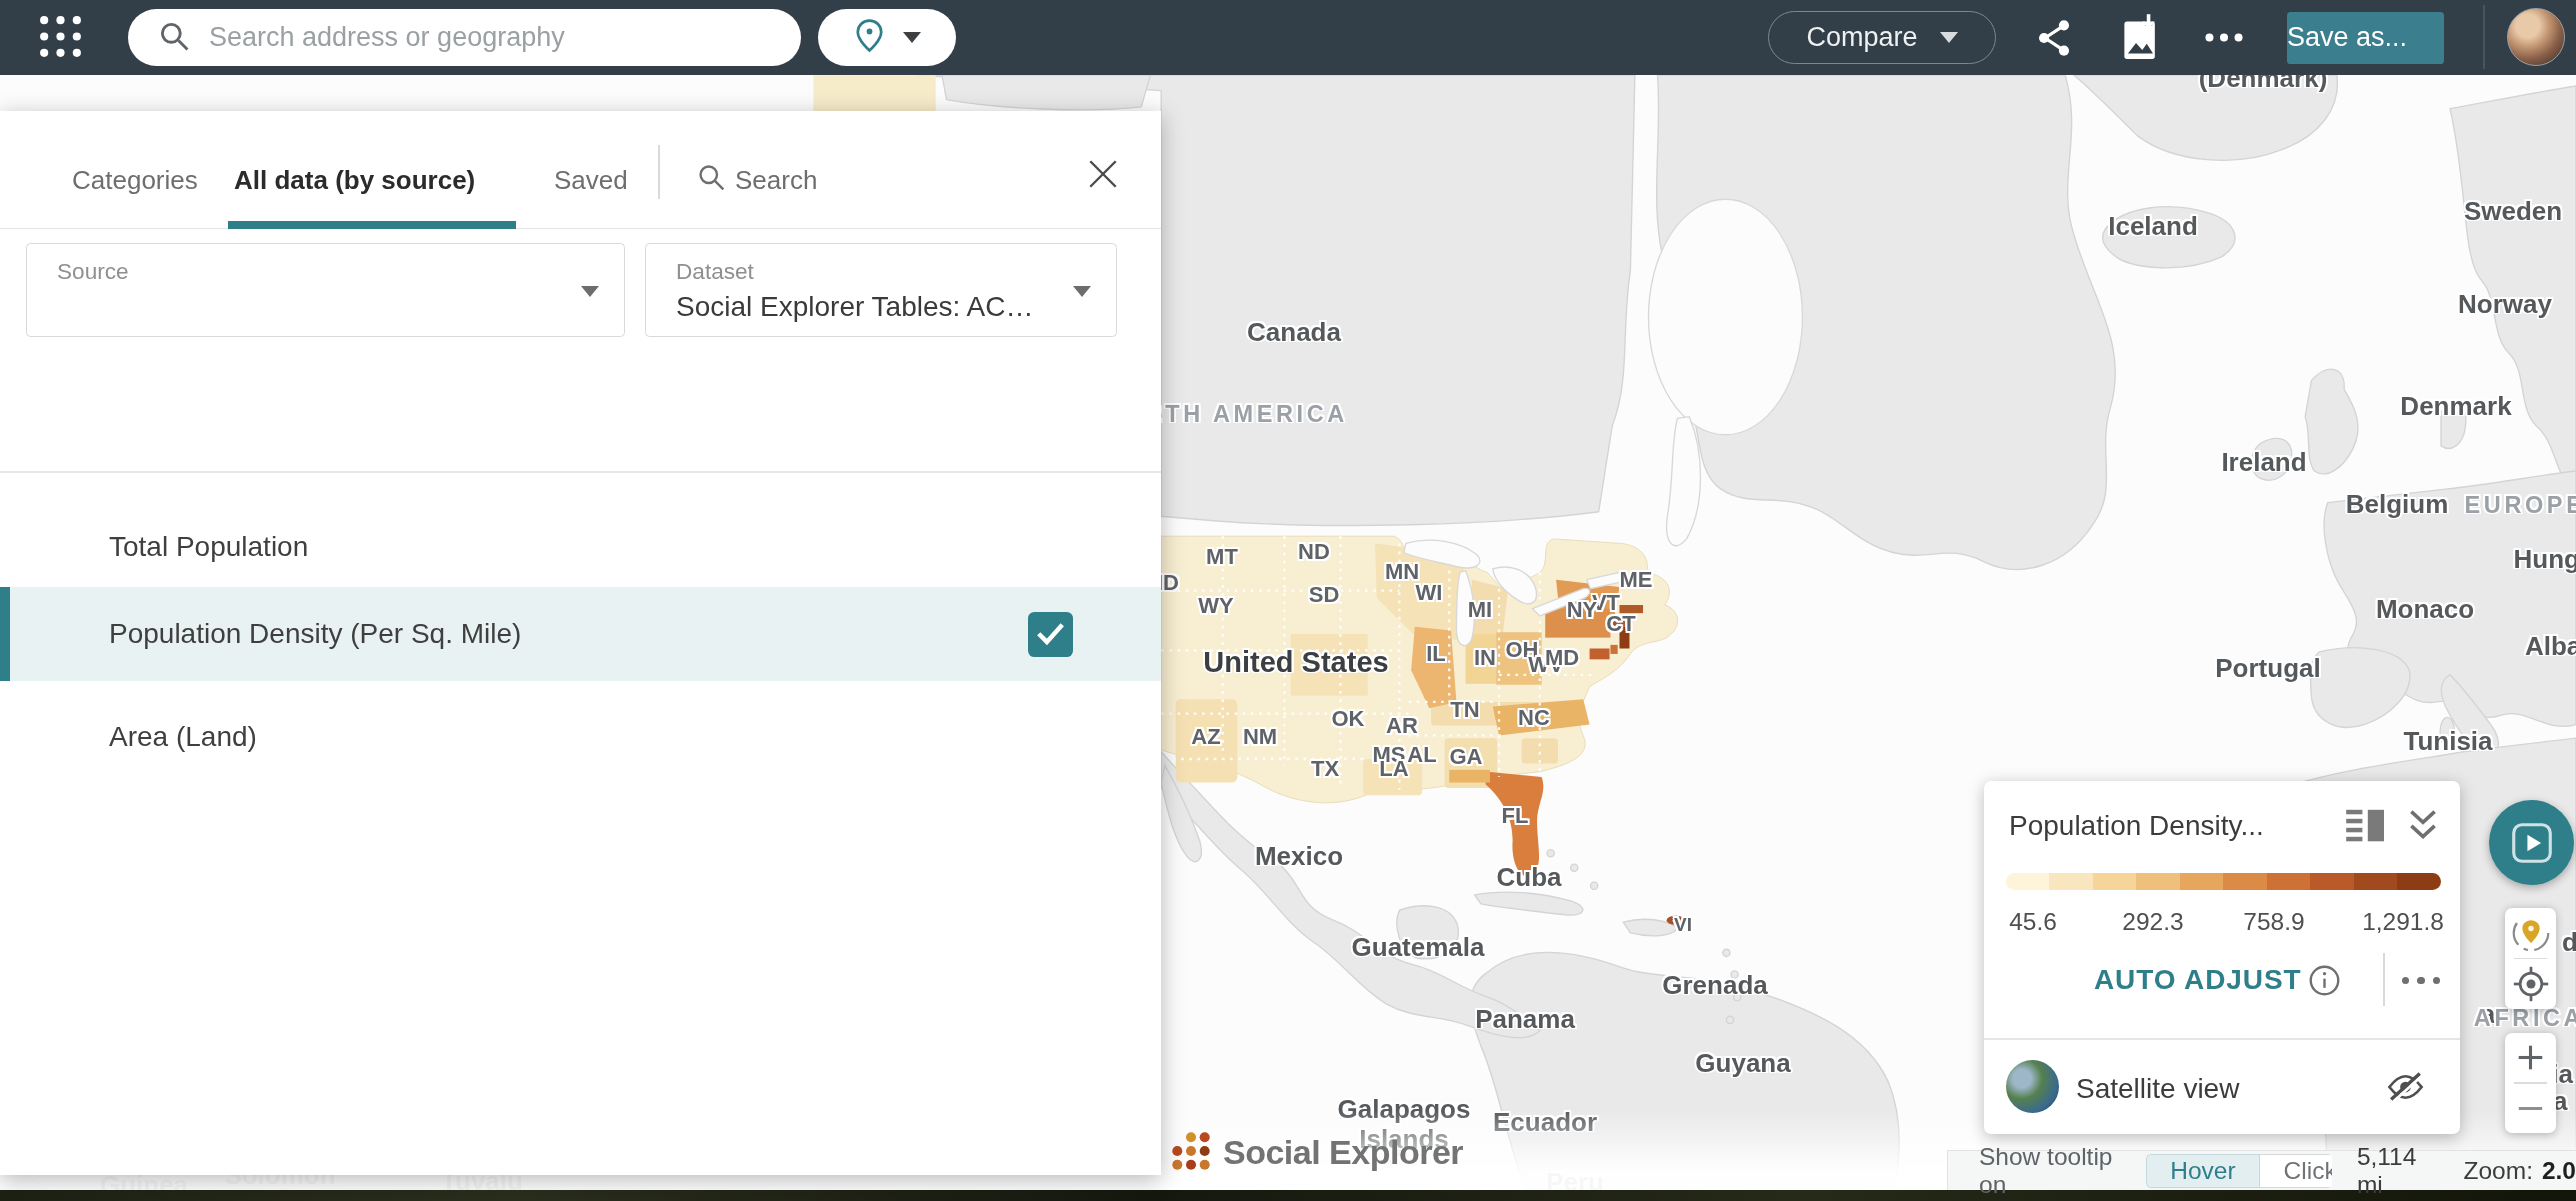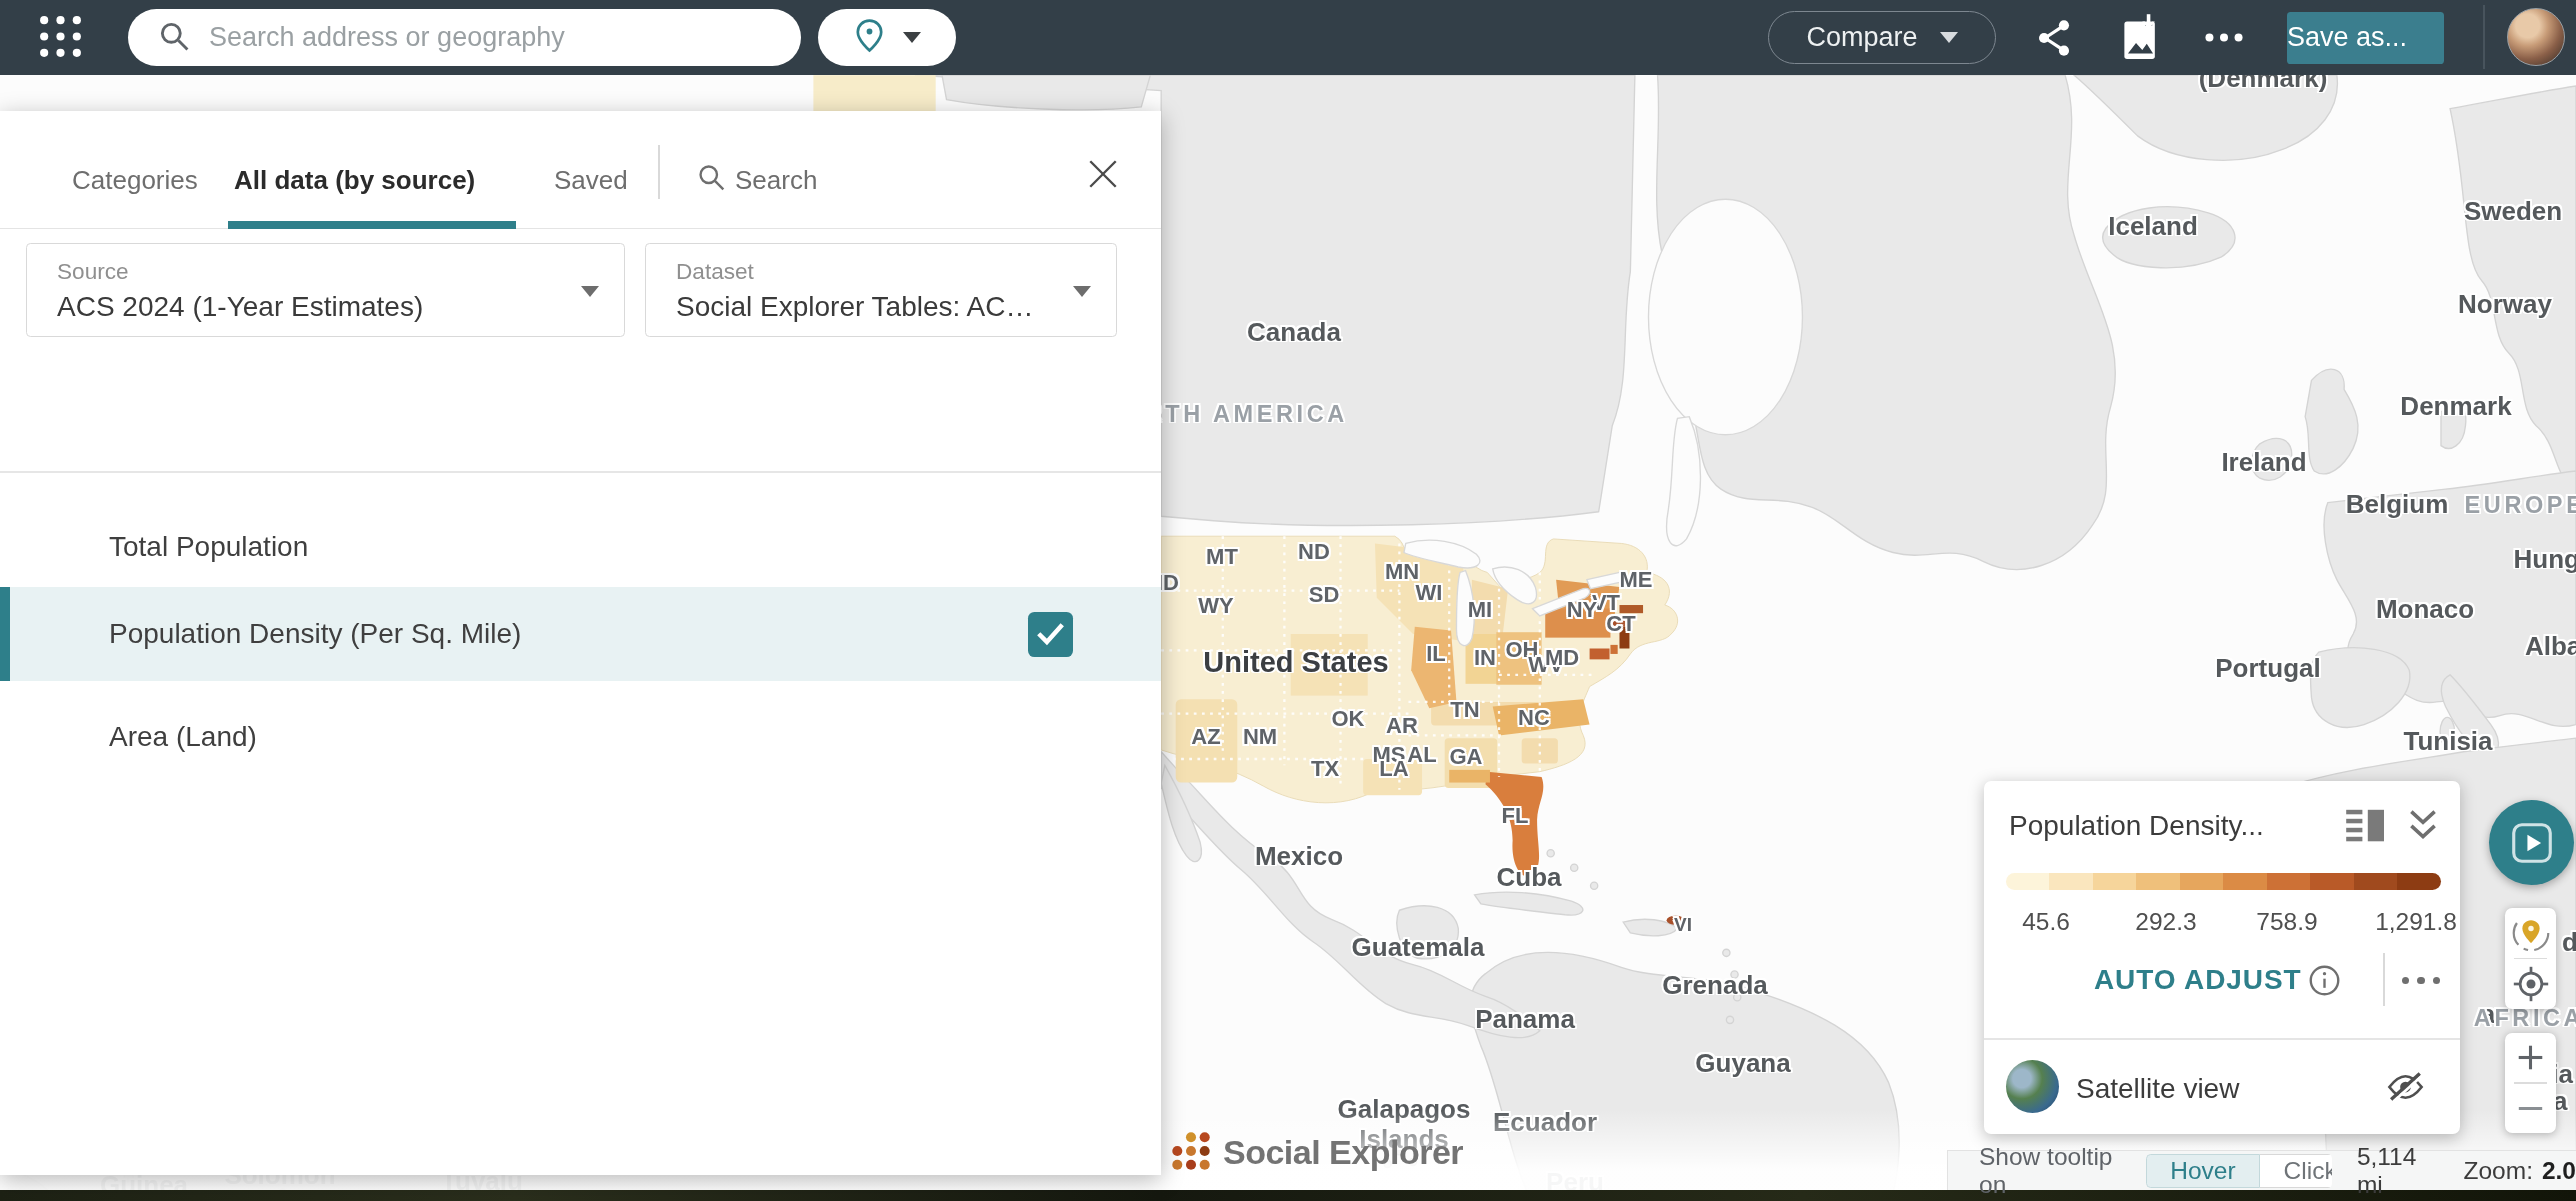--- a/index.html
+++ b/index.html
@@ -75,21 +75,21 @@
     display:flex; align-items:center; justify-content:center; }
 
   
   .legend { position:absolute; left:1984px; top:781px; width:476px; height:353px; background:#fff; z-index:20;
     border-radius:7.2px; box-shadow:0 3.6px 16.3px rgba(0,0,0,.25); }
   .legend-title { position:absolute; left:25px; top:29px; font-size:28px; color:#3c3c3c; }
   .legend-bar { position:absolute; left:22px; top:92px; width:435px; height:17px; border-radius:9px;
     background:linear-gradient(to right,
       #fdf4da 0 10%, #fae6be 10% 20%, #f6d59b 20% 30%, #efc07b 30% 40%, #e6a65d 40% 50%,
       #db8b45 50% 60%, #cd7136 60% 70%, #b95a28 70% 80%, #a04a1e 80% 90%, #8d3c13 90% 100%); }
-  .legend-vals { position:absolute; left:17px; top:127px; width:452px; height:31px; font-size:24.5px; color:#4f4f4f; }
+  .legend-vals { position:absolute; left:4px; top:127px; width:452px; height:31px; font-size:24.5px; color:#4f4f4f; }
   .legend-vals span { position:absolute; transform:translateX(-50%); }
   .auto-adjust { position:absolute; left:100px; top:183px; font-size:28px; font-weight:bold; color:#2e7f8a;
     letter-spacing:0.9px; cursor:pointer;margin-left:10px; }
   .legend-vdiv { position:absolute; left:399px; top:172px; width:1.8px; height:53px; background:#d9d9d9; }
   .legend-hdiv { position:absolute; left:0; top:257px; width:476px; height:1.8px; background:#e5e5e5; }
   .dots3 { display:flex; gap:8.2px; }
   .dots3 i { width:7.2px; height:7.2px; border-radius:50%; background:#6f6f6f; }
   .sat-thumb { position:absolute; left:22px; top:279px; width:53px; height:53px; border-radius:50%;
     background:radial-gradient(circle at 30% 35%, #9db7c9 0 18%, #55804f 40%, #3a6a8e 70%, #27476b 95%); }
   .sat-label { position:absolute; left:92px; top:292px; font-size:28px; color:#3c3c3c; }
@@ -415,21 +415,20 @@
     <span class="panel-close">
       <svg width="40" height="40" viewBox="0 0 44 44" stroke="#4a4a4a" stroke-width="2.6">
         <line x1="8" y1="8" x2="36" y2="36"></line>
           <line x1="36" y1="8" x2="8" y2="36"></line>
       </svg>
     </span>
   </div>
 
   <div class="combo" style="left:26px;top:132px;width:599px;height:94px">
     <span class="lbl">Source</span>
-    <span class="val">ACS 2024 (1-Year Estimates)</span>
     <span class="caret"></span>
   </div>
   <div class="combo" style="left:645px;top:132px;width:472px;height:94px">
     <span class="lbl">Dataset</span>
     <span class="val">Social Explorer Tables: ACS 20...</span>
     <span class="caret"></span>
   </div>
 
   <div class="panel-hdiv" style="top:360px"></div>
 

